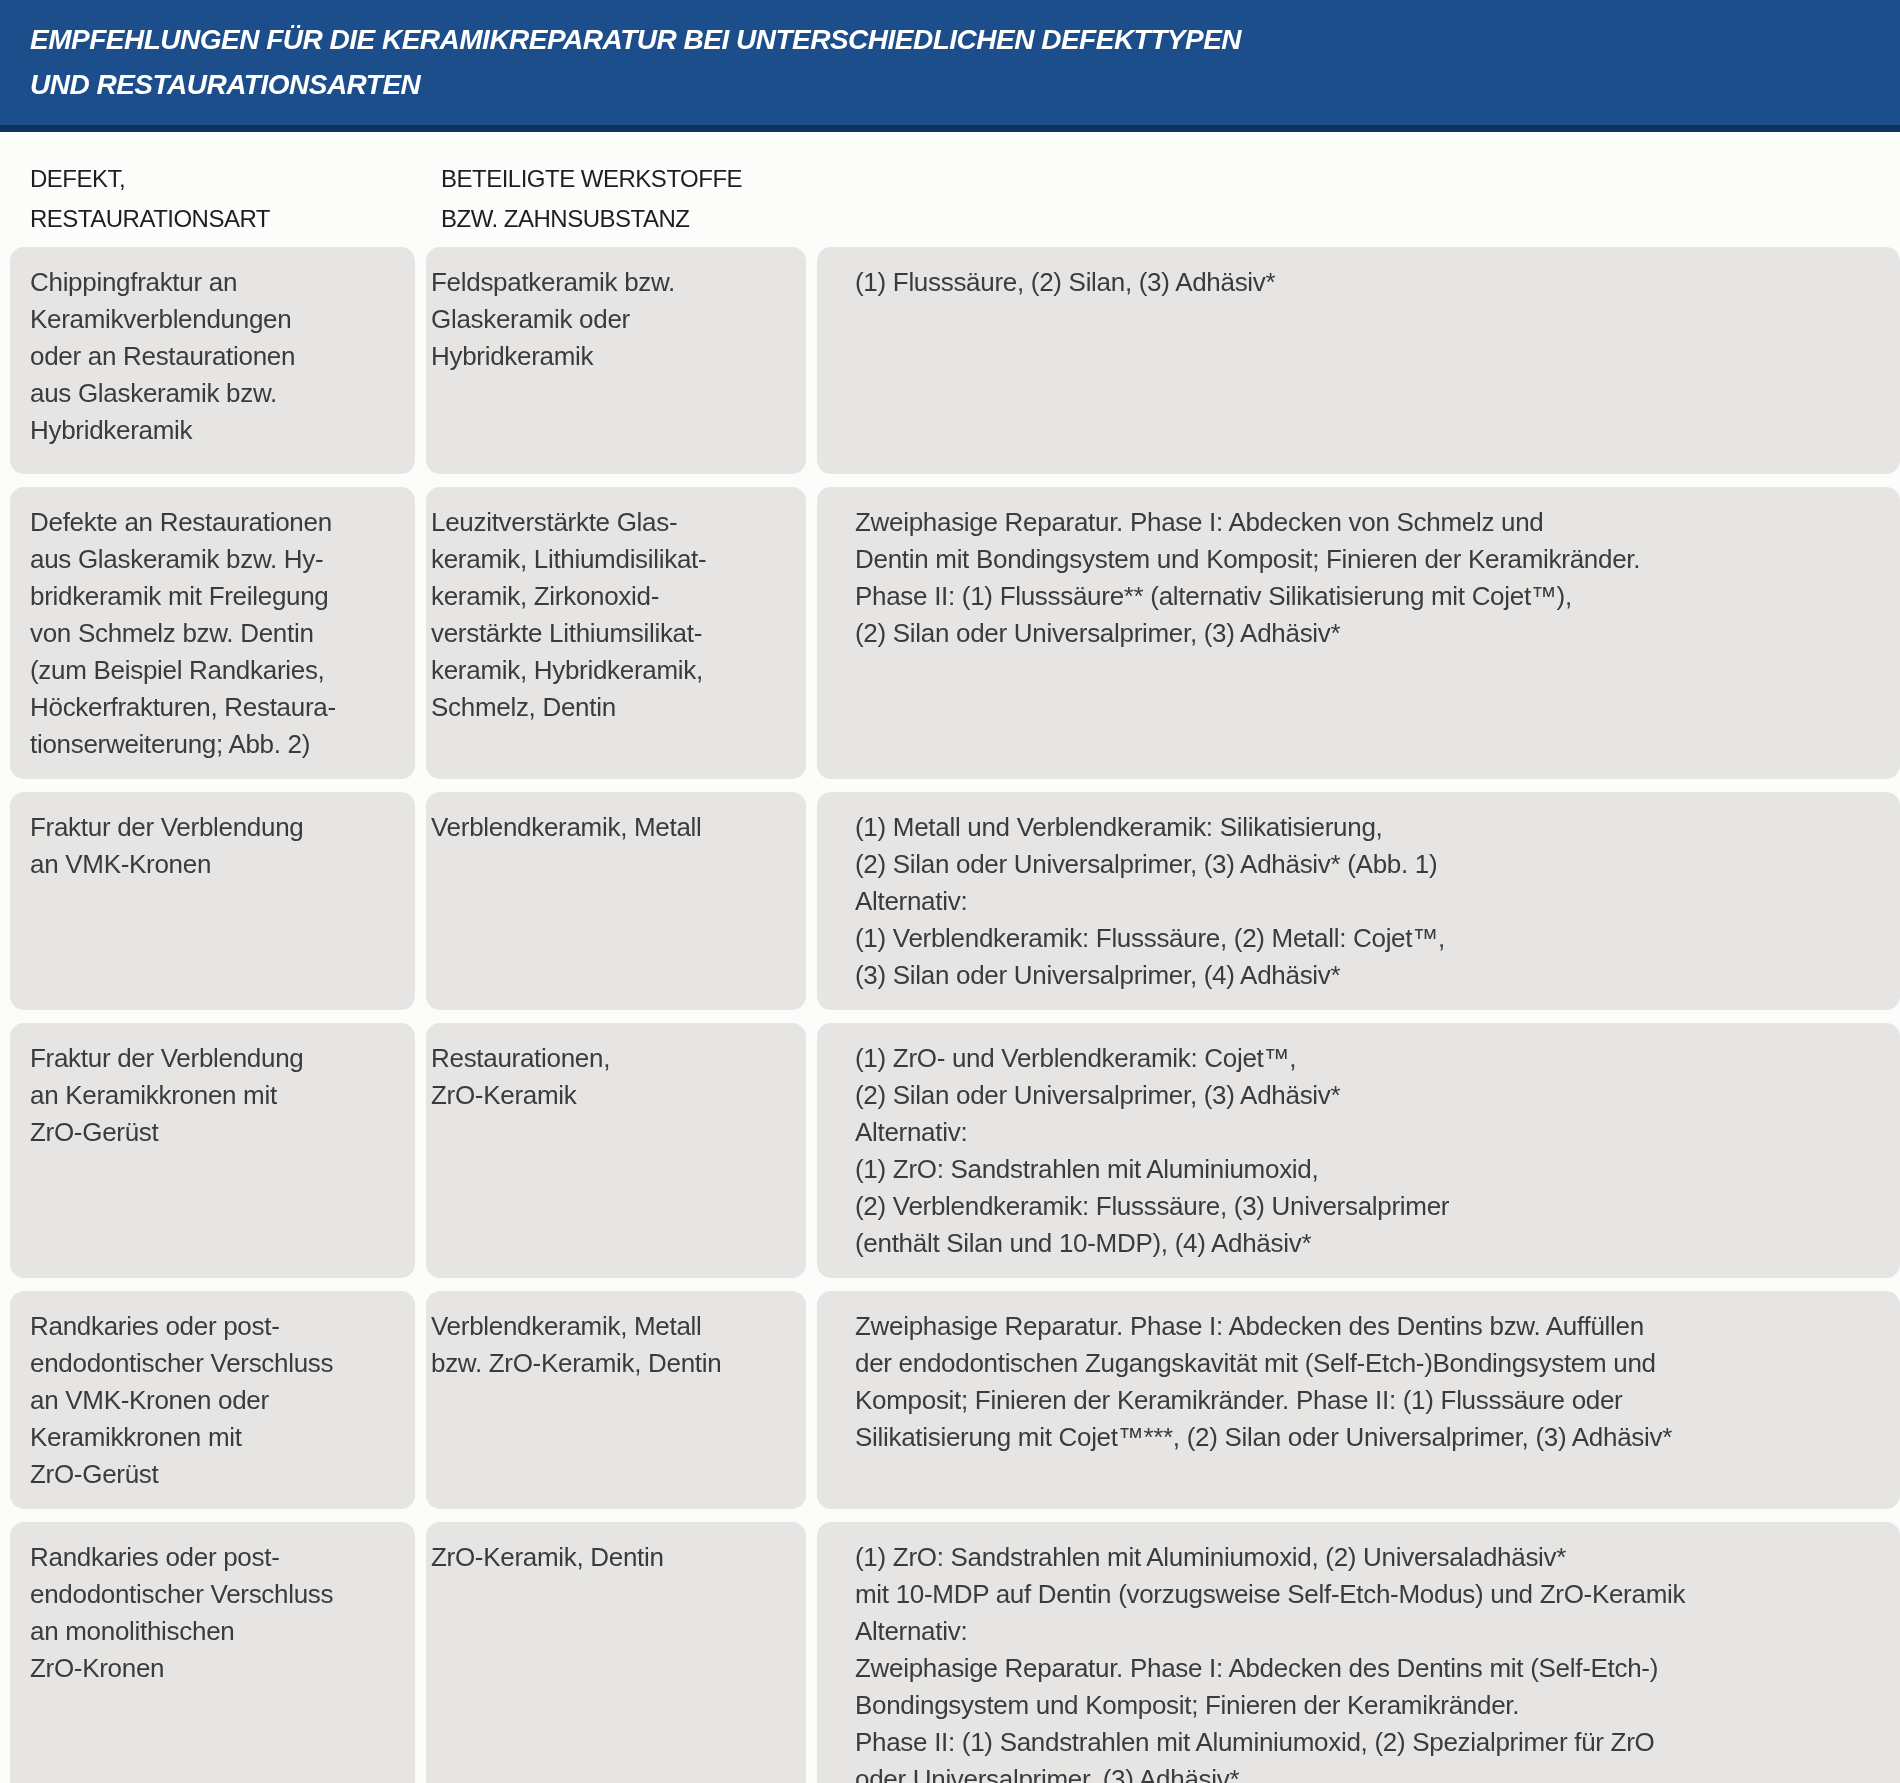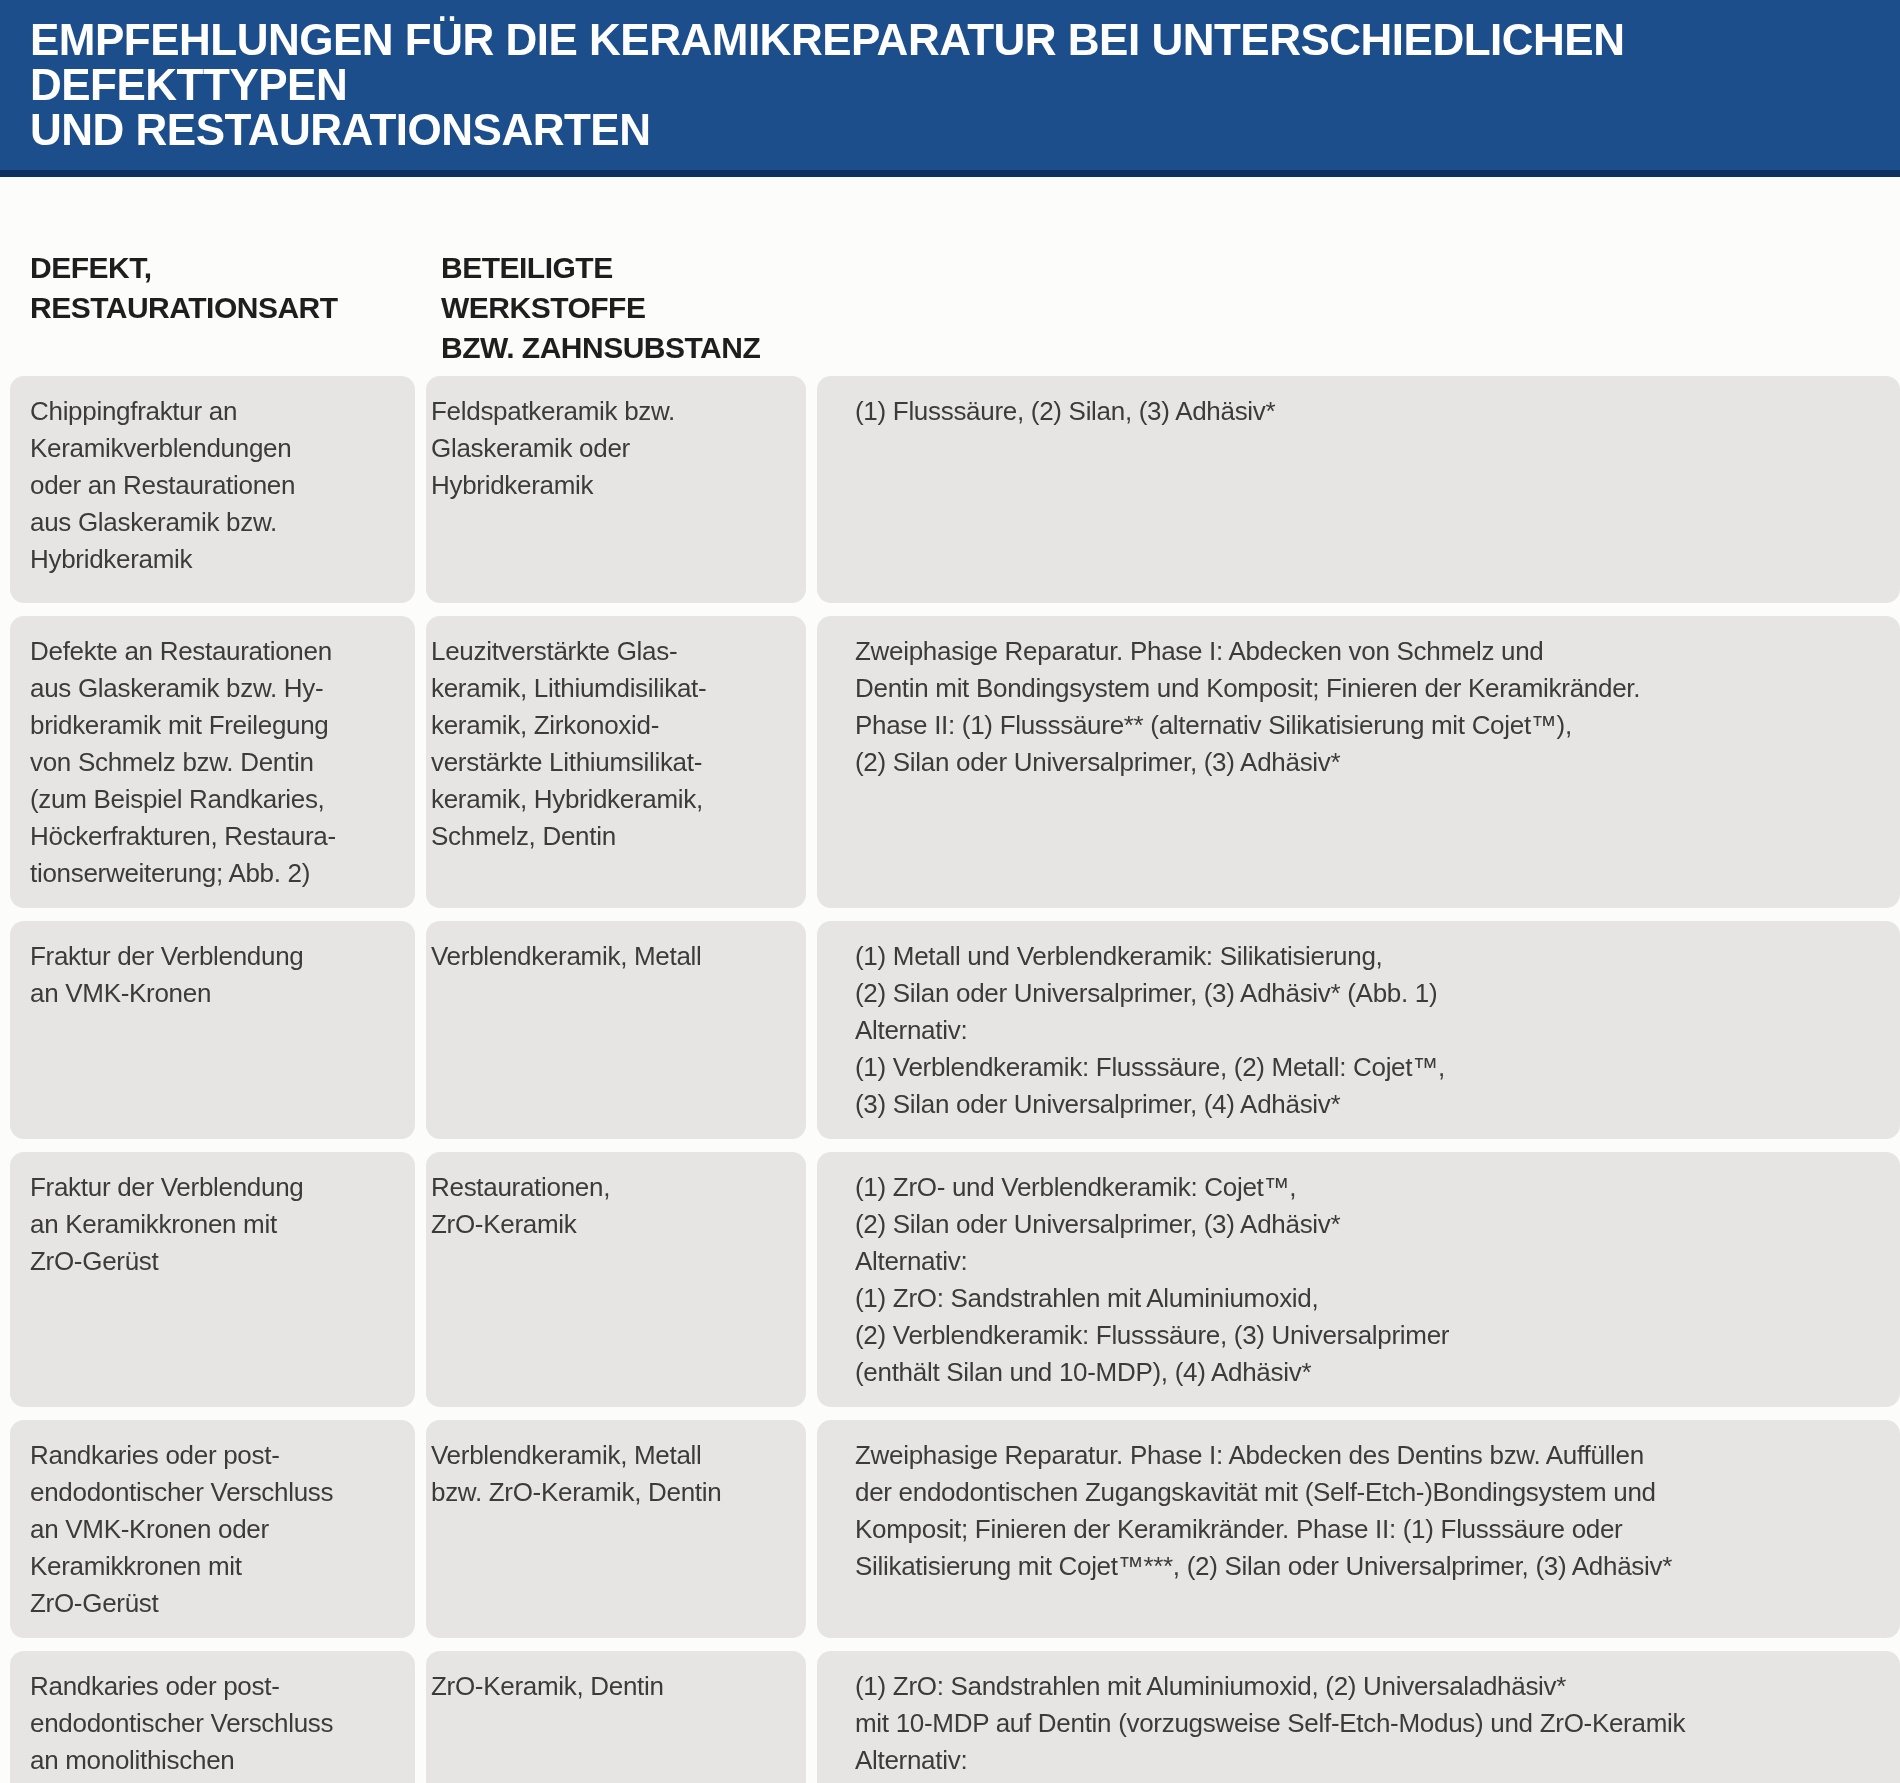--- a/index.html
+++ b/index.html
@@ -16,45 +16,45 @@
     font-family: "Liberation Sans", "DejaVu Sans", sans-serif;
   }
   .banner {
     background: #1d4e8c;
     border-bottom: 7px solid #0d3161;
     padding: 17px 40px 18px 30px;
   }
   .banner h1 {
     margin: 0;
     color: #ffffff;
-    font-size: 44px;
+    font-size: 28px;
     line-height: 45px;
     font-weight: bold;
     letter-spacing: -0.5px;
     white-space: pre-line;
+    font-style: italic;
   }
   .row-grid {
     display: grid;
     grid-template-columns: 405px 380px 1fr;
     column-gap: 11px;
     margin-left: 10px;
   }
   .colheaders {
     padding-top: 27px;
     padding-bottom: 8px;
     background: #fcfcfb;
   }
   .colheader {
     color: #1e1e1e;
-    font-size: 30px;
-    font-weight: bold;
+    font-size: 24px;
+    font-weight: normal;
     line-height: 40px;
     letter-spacing: -0.5px;
     white-space: pre-line;
-    margin-top: 44px;
   }
   .rows {
     display: flex;
     flex-direction: column;
     row-gap: 13px;
   }
   .row { }
   .cell {
     background: #e6e5e3;
     color: #3b3b3b;

